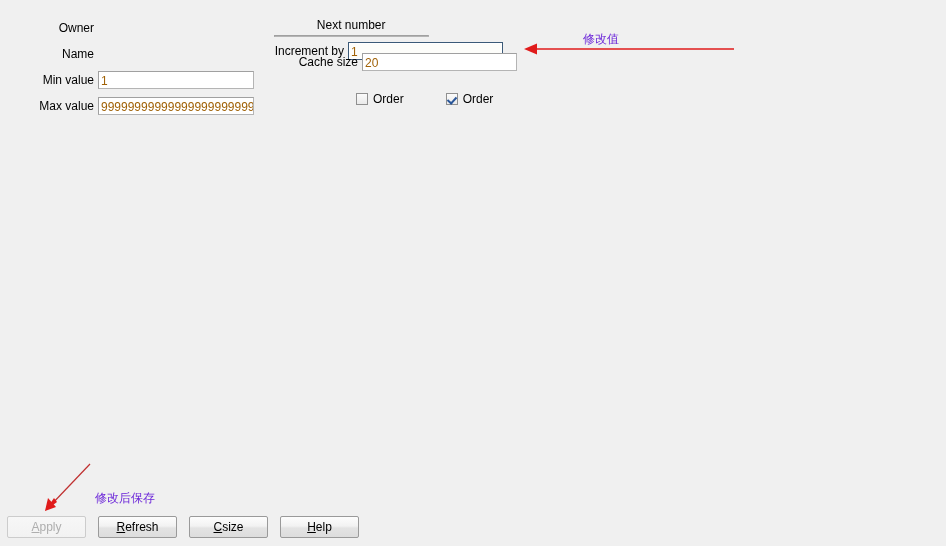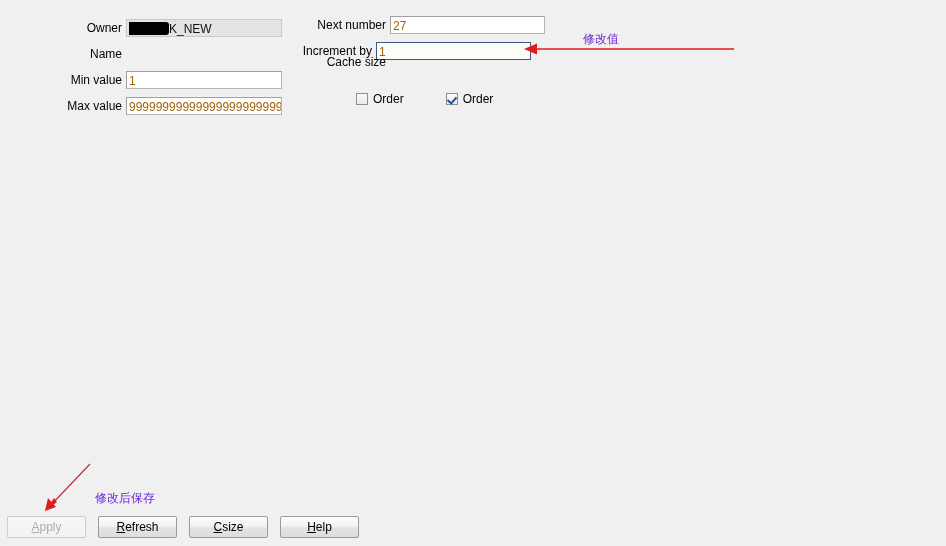--- a/index.html
+++ b/index.html
@@ -17,21 +17,20 @@
     position: relative;
     overflow: hidden;
   }
 
   
   .field-row {
     position: absolute;
     display: flex;
     align-items: center;
     height: 20px;
-    padding-left: 28px;
   }
   .field-label {
     font-size: 12px;
     color: #000;
     text-align: right;
     padding-right: 4px;
     white-space: nowrap;
     line-height: 20px;
   }
   .field-input {
@@ -77,21 +76,21 @@
 
   
   #row-owner      { left: 0px;  top: 18px; }
   #row-name       { left: 0px;  top: 44px; }
   #row-min        { left: 0px;  top: 70px; }
   #row-max        { left: 0px;  top: 96px; }
   .left-label  { width: 94px; }
   .left-input  { width: 156px; }
 
   
-  #row-next       { left: 286px; top: 15px; }
+  #row-next       { left: 274px; top: 15px; flex-direction: column; }
   #row-increment  { left: 272px; top: 41px; }
   #row-cache      { left: 286px; top: 52px; }
   .right-label { width: 72px; }
   .right-input { width: 155px; }
 
   
   #checkbox-row {
     position: absolute;
     left: 356px;
     top: 91px;
@@ -181,23 +180,20 @@
     pointer-events: none;
   }
   #annot-arrow-top    { left: 524px; top: 40px;  width: 212px; height: 18px; }
   #annot-arrow-bottom { left: 40px;  top: 462px; width: 56px;  height: 50px; }
 </style>
 </head>
 <body>
 
 <div class="field-row" id="row-owner">
   <span class="field-label left-label">Owner</span>
-  <div class="field-input readonly left-input">
-    <span class="redaction"></span><span class="owner-text">K_NEW</span>
-  </div>
 </div>
 
 <div class="field-row" id="row-name">
   <span class="field-label left-label">Name</span>
 </div>
 
 <div class="field-row" id="row-min">
   <span class="field-label left-label">Min value</span>
   <div class="field-input left-input">1</div>
 </div>
@@ -212,20 +208,21 @@
   <div class="field-input right-input">27</div>
 </div>
 
 <div class="field-row" id="row-increment">
   <span class="field-label right-label">Increment by</span>
   <div class="field-input right-input focused">1</div>
 </div>
 
 <div class="field-row" id="row-cache">
   <span class="field-label right-label">Cache size</span>
+  <div class="field-input right-input">20</div>
 </div>
 
 <div id="checkbox-row">
   <div class="cb-wrap">
     <span class="cb-box"></span>
     <span class="cb-label">Order</span>
   </div>
   <div class="cb-wrap">
     <span class="cb-box checked"></span>
     <span class="cb-label">Order</span>

